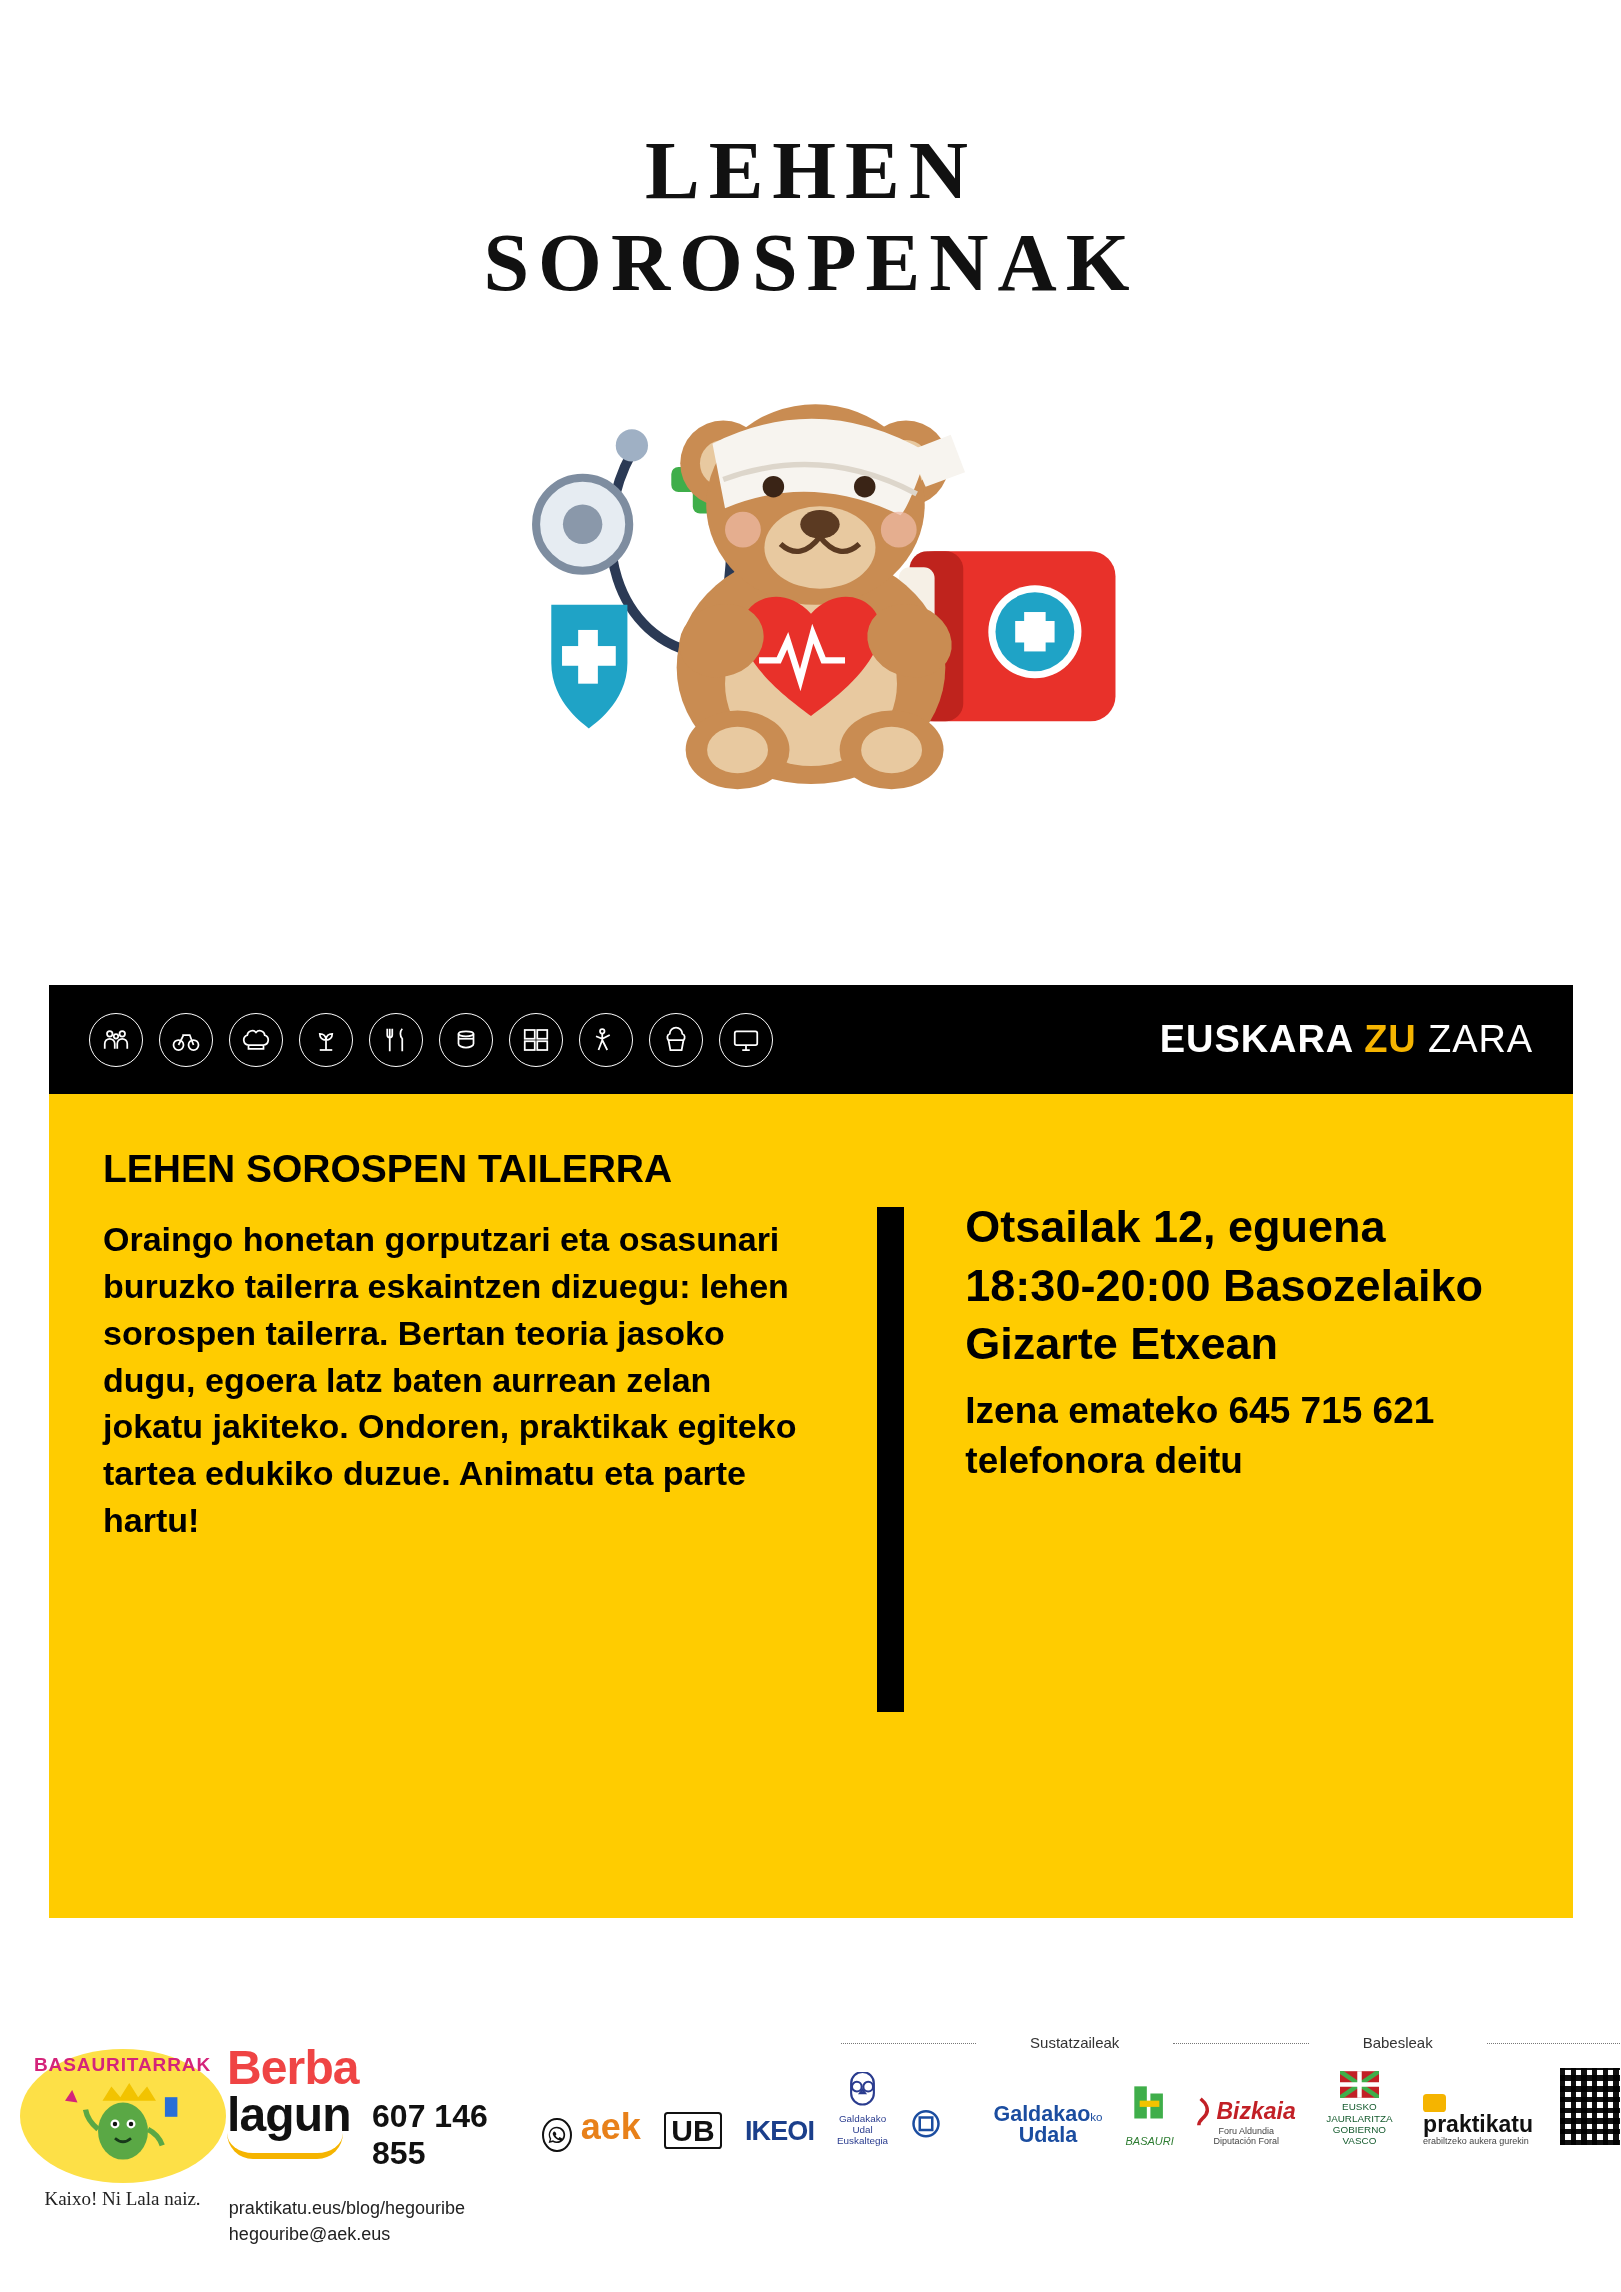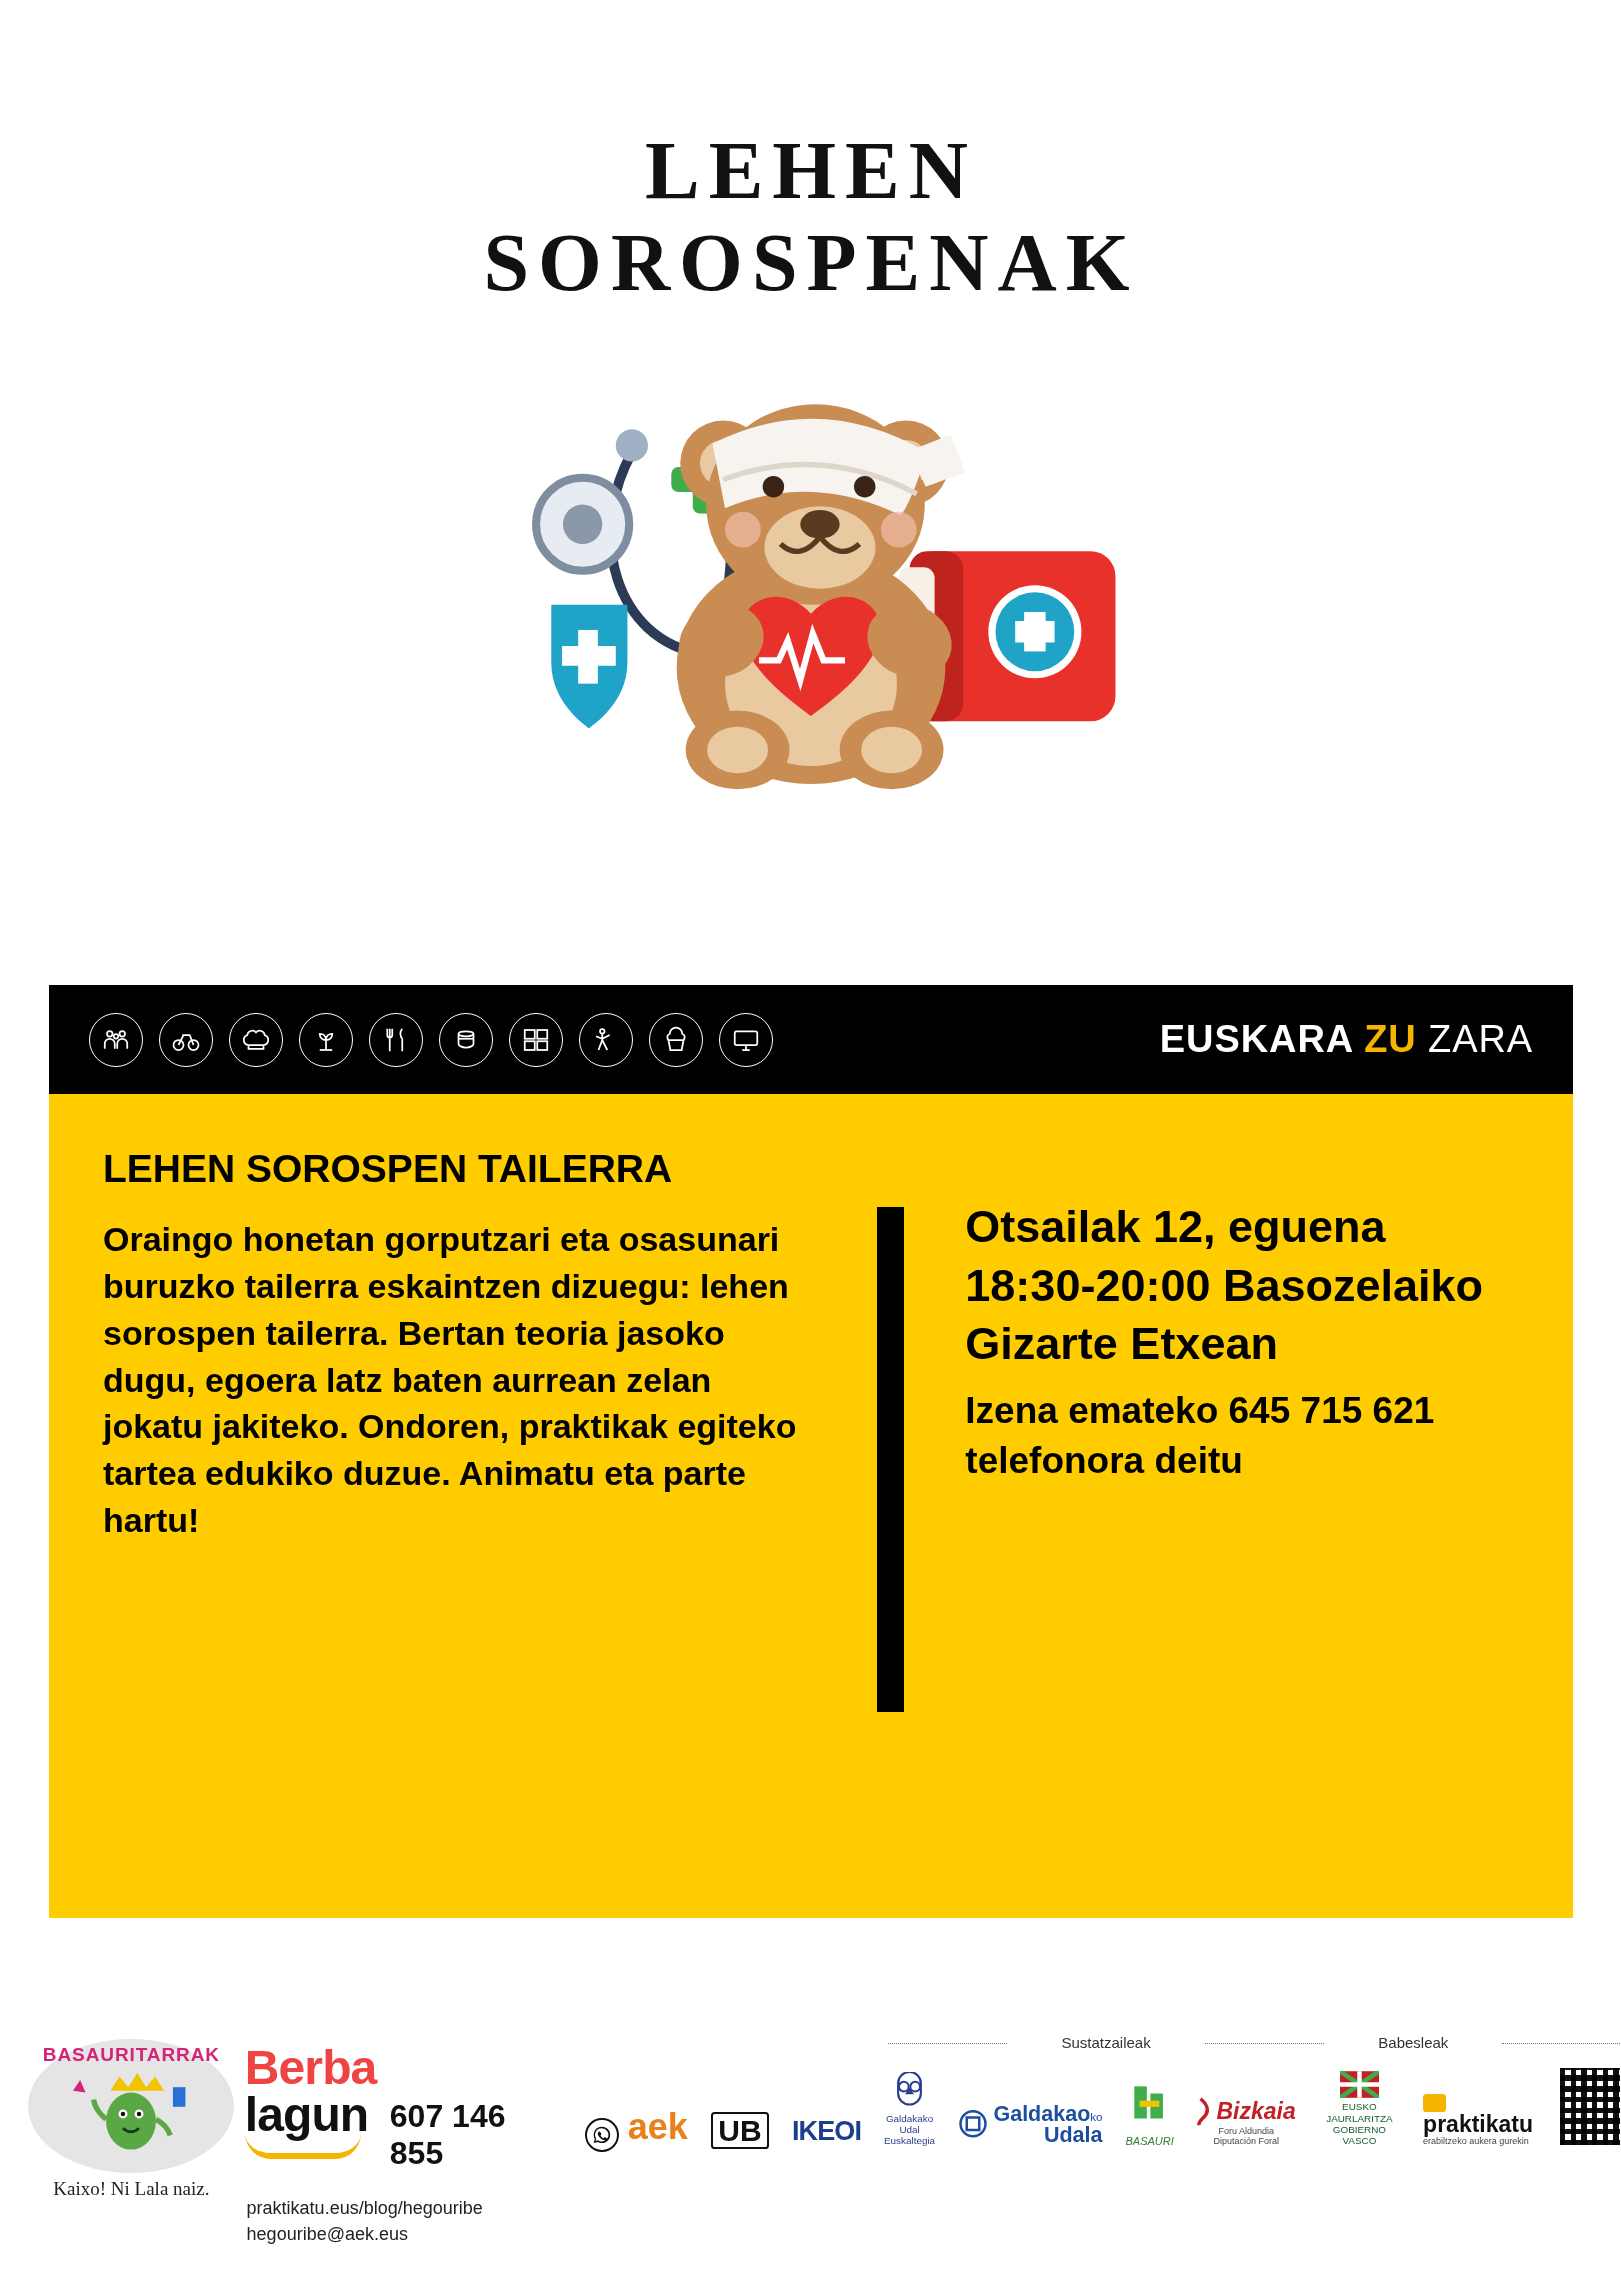--- a/index.html
+++ b/index.html
@@ -160,22 +160,22 @@
   .lala {
     width: 246px;
     text-align: center;
     padding-left: 18px;
     box-sizing: border-box;
   }
   .lala-oval {
     width: 206px;
     height: 134px;
     border-radius: 50%;
-    background: #e5e5e5;
-    margin: 10px auto 0 auto;
+    background: #fde047;
+    margin: 20px auto 0 auto;
     position: relative;
   }
   .lala-arc {
     position: absolute;
     left: 0; right: 0; top: 5.4px;
     font-size: 19px;
     font-weight: bold;
     color: #d4247a;
     letter-spacing: 0.9px;
   }
@@ -290,21 +290,22 @@
   .owl {
     font-size: 11.6px;
     color: #2a3c8f;
     text-align: center;
   }
   .galdakao {
     font-size: 21.5px;
     font-weight: bold;
     color: #1b4da0;
     line-height: 1.0;
-    text-align: right;
+    text-align: center;
+    margin-left: 47px;
   }
   .galdakao small { font-size: 11.6px; font-weight: normal; }
   .basauri {
     color: #2e7d32;
     font-size: 11px;
     font-style: italic;
     text-align: center;
   }
   .bizkaia {
     font-size: 23px;

